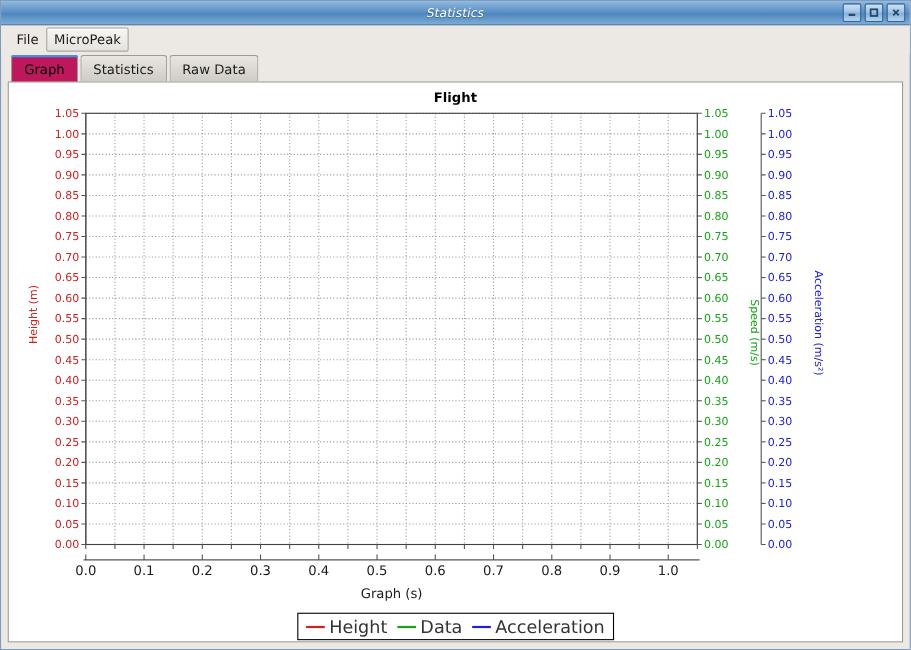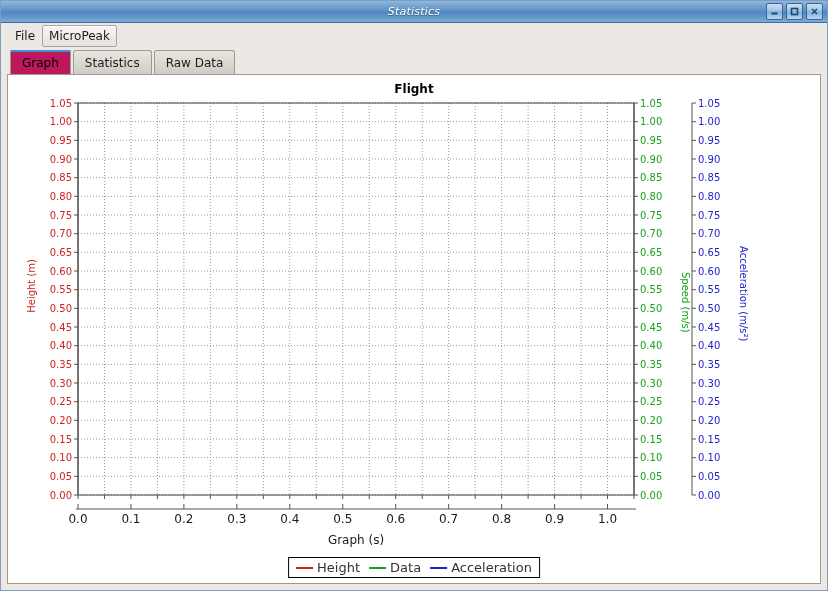--- a/index.html
+++ b/index.html
@@ -126,21 +126,21 @@
   #legend {
     position: absolute;
     border: 1px solid #000;
     background: #ffffff;
     display: flex; align-items: center;
     padding: 2px 7px;
     gap: 9px;
   }
   .legend-entry { display: flex; align-items: center; gap: 4px; }
   .legend-swatch { width: 17px; height: 2px; display: inline-block; }
-  .legend-label { font-size: 13px; color: #333; }
+  .legend-label { font-size: 16px; color: #333; }
 </style>
 <style>.tab.active::before{background:#3f93dd;}</style></head>
 <body>
 
 <div id="window">
 
   <div id="titlebar">
     <div id="titlebar-title">Statistics</div>
     <div id="window-controls">
       <div class="wbtn">

